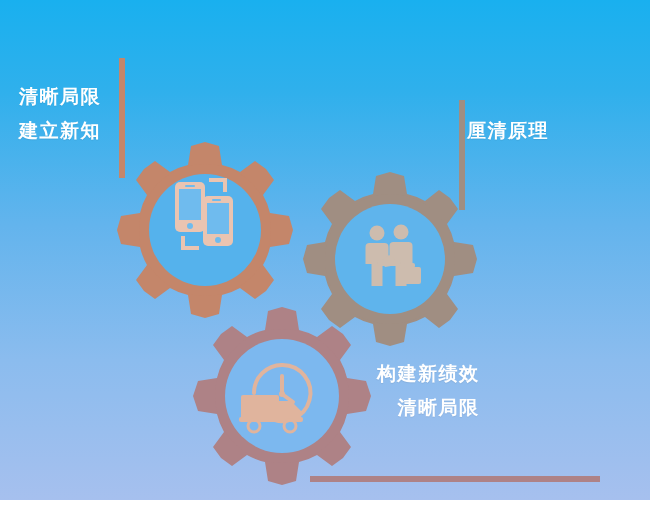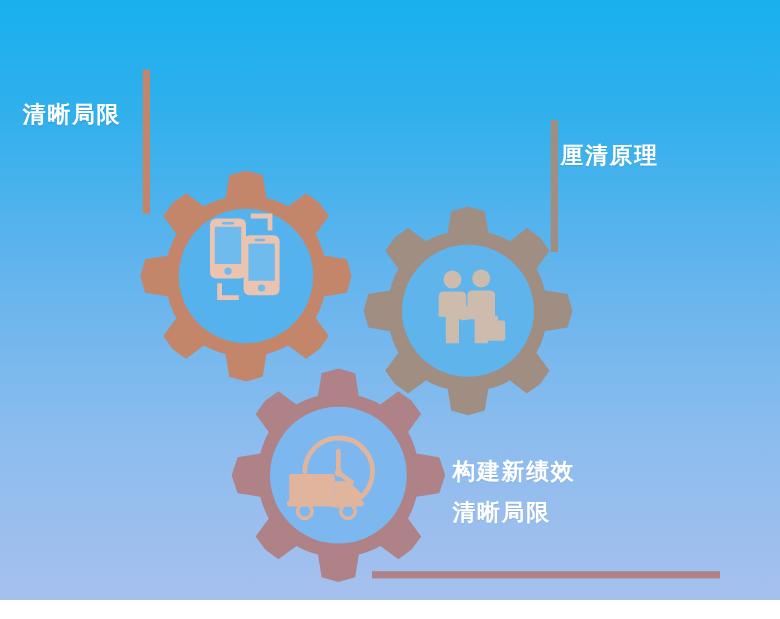--- a/index.html
+++ b/index.html
@@ -60,21 +60,21 @@
     font-weight: bold;
     line-height: 34px;
     letter-spacing: 1.5px;
     white-space: nowrap;
     text-shadow: 0 1px 1px rgba(0,0,0,0.07);
   }
   .label .line { display: block; }
 
   #label-clarify   { left: 19px;  top: 79px;  }
   #label-principle { left: 467px; top: 113px; text-align: center; }
-  #label-strategy  { left: 377px; top: 376px; }
+  #label-strategy  { left: 377px; top: 356px; text-align: right; }
 </style>
 </head>
 <body>
 
 <div id="stage">
 
   <div class="connector" id="line-gear1"></div>
   <div class="connector" id="line-gear2"></div>
   <div class="connector" id="line-gear3"></div>
 
@@ -214,20 +214,21 @@
           <rect x="50" y="114" width="64" height="5" rx="2"></rect>
           <circle cx="65" cy="123" r="6" fill="none" stroke="#e0b49d" stroke-width="3"></circle>
           <circle cx="101" cy="123" r="6" fill="none" stroke="#e0b49d" stroke-width="3"></circle>
         </g>
       </g>
     </svg>
   </div>
 
   <div class="label" id="label-clarify">
     <span class="line">清晰局限</span>
+    <span class="line">建立新知</span>
   </div>
 
   <div class="label" id="label-principle">
     <span class="line">厘清原理</span>
   </div>
 
   <div class="label" id="label-strategy">
     <span class="line">构建新绩效</span>
     <span class="line">清晰局限</span>
   </div>

